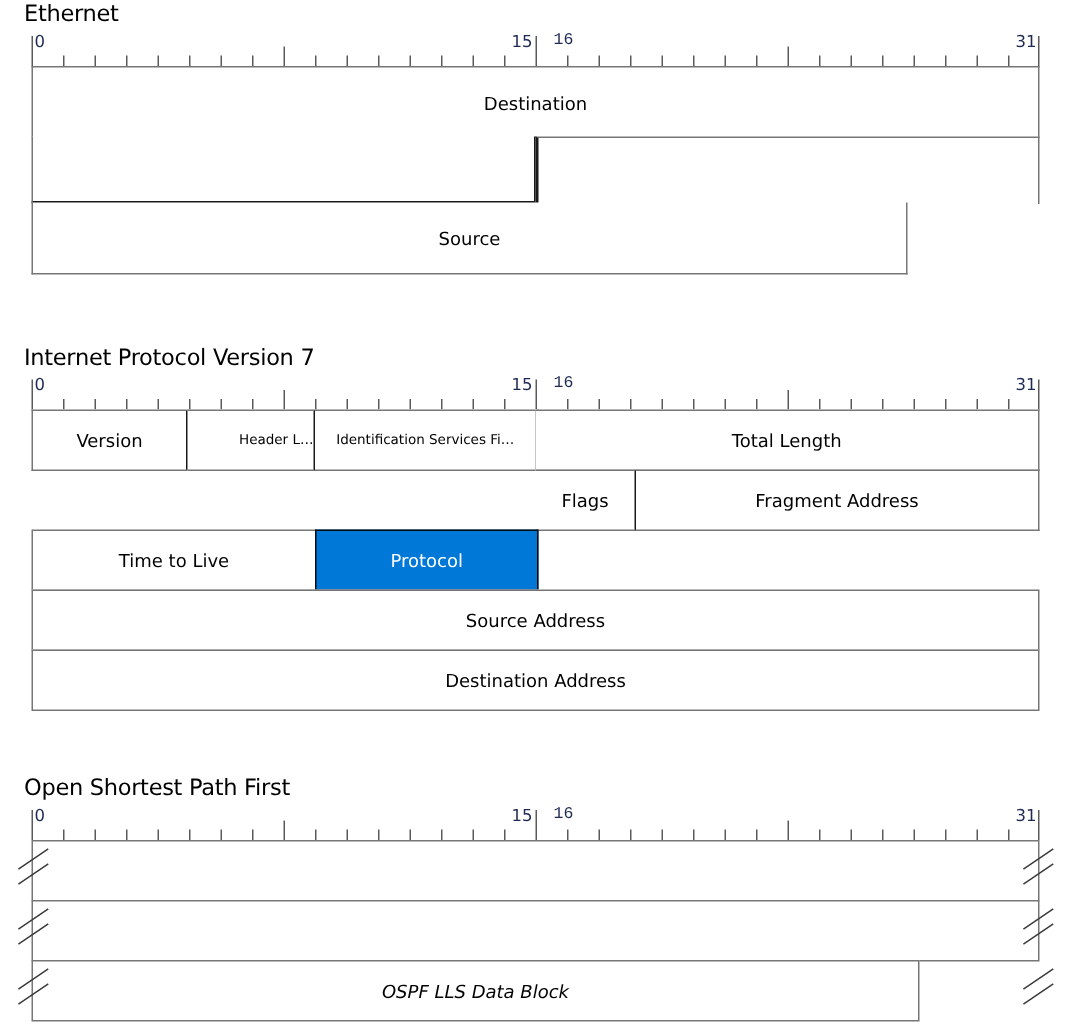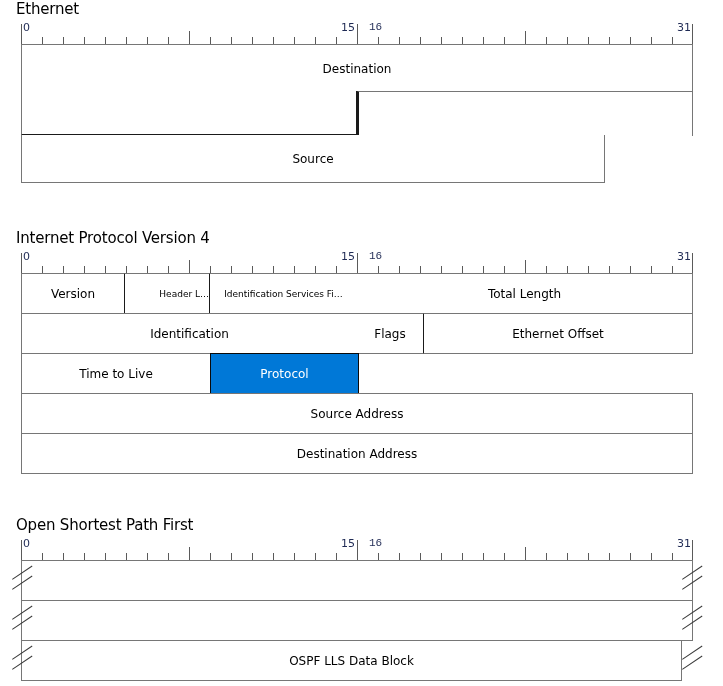--- a/index.html
+++ b/index.html
@@ -160,21 +160,21 @@
     <div class="cell" style="left:0px; top:91px; width:584px; height:48px; border-top:none;">
       <span>Source</span>
     </div>
 
 
   </div>
 </div>
 
 <div class="section" style="top:229px;">
 
-  <div class="sec-title">Internet Protocol Version 4</div>
+  <div class="sec-title">Internet Protocol Version 7</div>
 
   <div class="ruler" id="ruler-ip">
     <span class="rlabel left">0</span>
     <span class="rlabel r15">15</span>
     <span class="rlabel r16">16</span>
     <span class="rlabel r31">31</span>
   <span class="tick edge" style="left: 0px;"></span>
       <span class="tick minor" style="left: 21px;"></span>
       <span class="tick minor" style="left: 42px;"></span>
       <span class="tick minor" style="left: 63px;"></span>
@@ -217,28 +217,25 @@
     <div class="cell thin-text dark-edge-r" style="left:104px; top:0px; width:86px; height:41px; border-left:none;justify-content:flex-end;">
       <span>Header L…</span>
     </div>
     <div class="cell thin-text dark-edge-r" style="left:189px; top:0px; width:149px; height:41px; border-left:none;">
       <span>Identification Services Fi…</span>
     </div>
     <div class="cell" style="left:336px; top:0px; width:336px; height:41px; border-left:none;">
       <span>Total Length</span>
     </div>
 
-    <div class="cell dark-edge-r" style="left:0px; top:40px; width:338px; height:41px;">
-      <span>Identification</span>
-    </div>
     <div class="cell dark-edge-r" style="left:336px; top:40px; width:68px; height:41px; border-left:none;">
       <span>Flags</span>
     </div>
     <div class="cell" style="left:403px; top:40px; width:269px; height:41px; border-left:none;">
-      <span>Ethernet Offset</span>
+      <span>Fragment Address</span>
     </div>
 
     <div class="cell" style="left:0px; top:80px; width:190px; height:41px;">
       <span>Time to Live</span>
     </div>
     <div class="cell sel" style="left:189px; top:80px; width:149px; height:41px;">
       <span>Protocol</span>
     </div>
 
     <div class="cell" style="left:0px; top:120px; width:672px; height:41px;">
@@ -297,21 +294,21 @@
     </div>
 
   <div class="grid" style="height:132px;">
 
     <div class="cell" style="left:0px; top:0px; width:672px; height:41px;">
       <span></span>
     </div>
     <div class="cell" style="left:0px; top:40px; width:672px; height:41px;">
       <span></span>
     </div>
-    <div class="cell" style="left:0px; top:80px; width:661px; height:41px;">
+    <div class="cell" style="left:0px; top:80px; width:592px; height:41px;font-style:italic;">
       <span>OSPF LLS Data Block</span>
     </div>
 
     <span class="brk" style="left:-9px; top:4px;">
         <i class="a"></i>
         <i class="b"></i>
       </span>
     <span class="brk" style="left:-9px; top:44px;">
         <i class="a"></i>
         <i class="b"></i>

